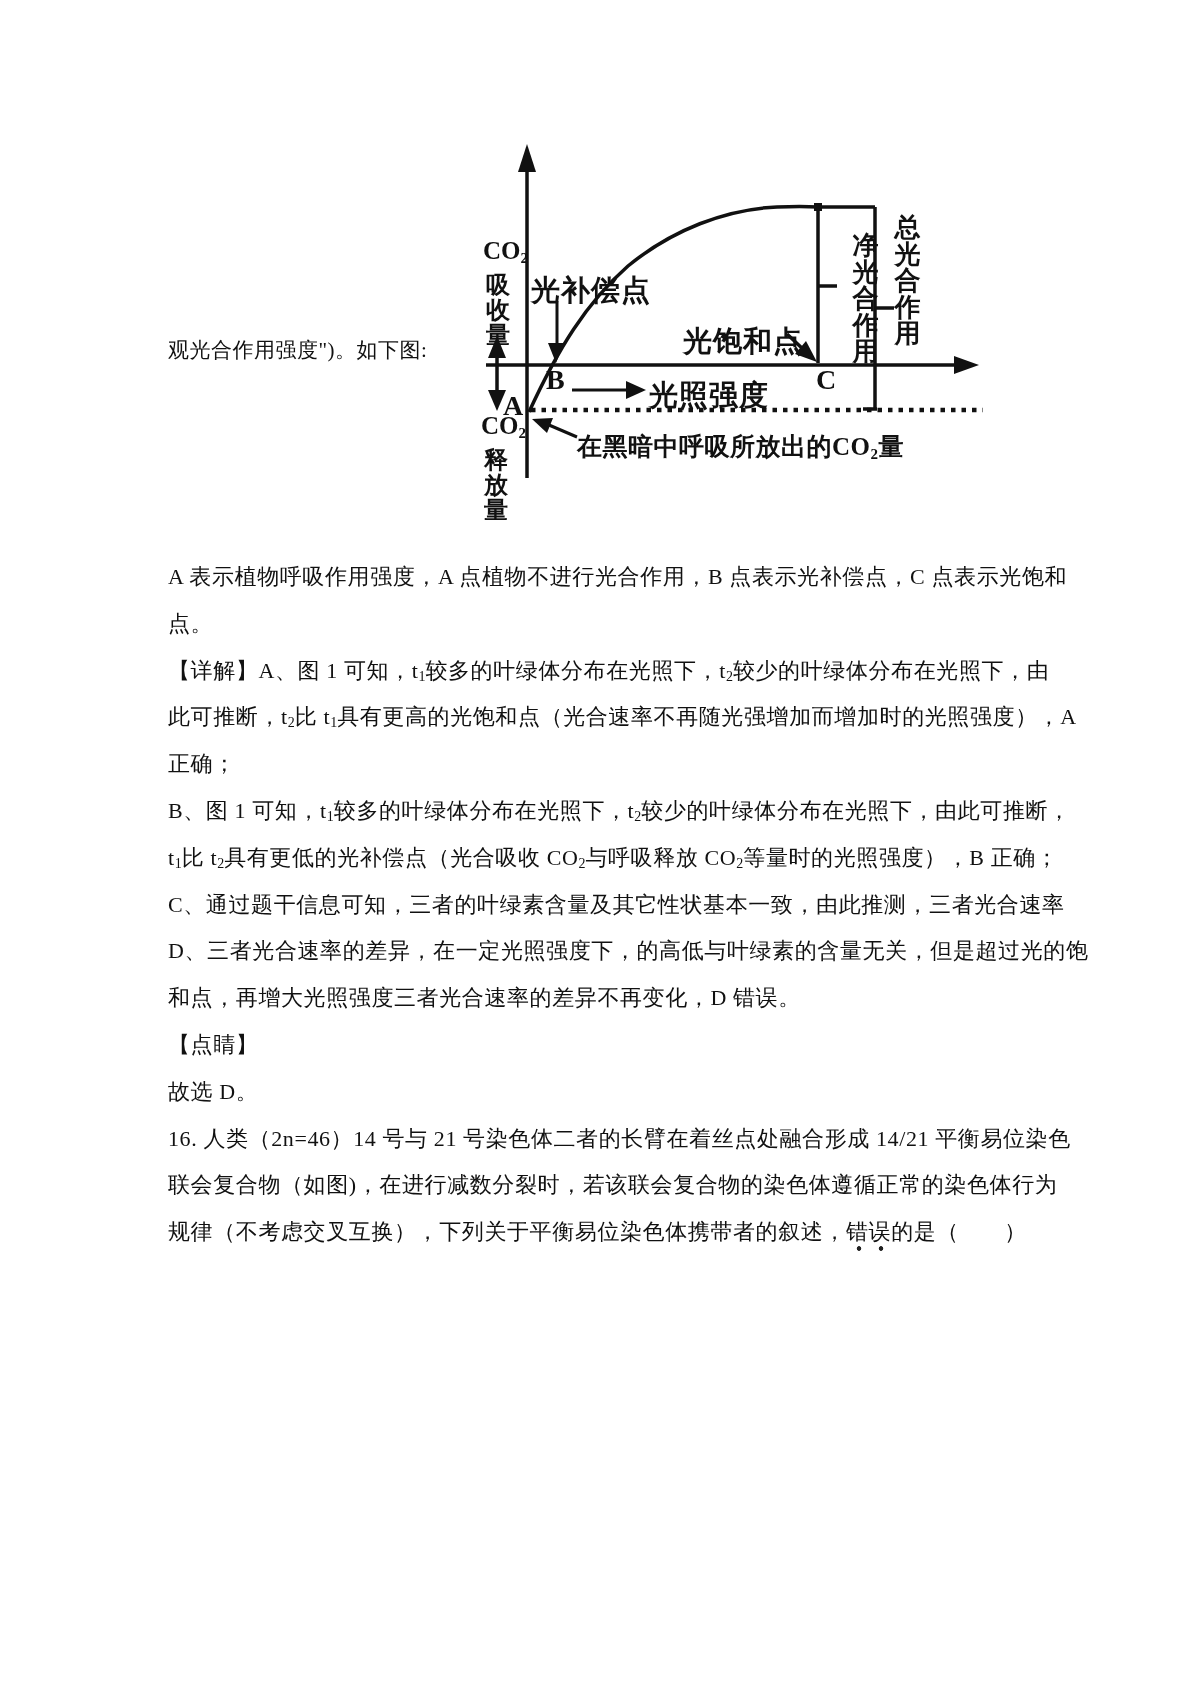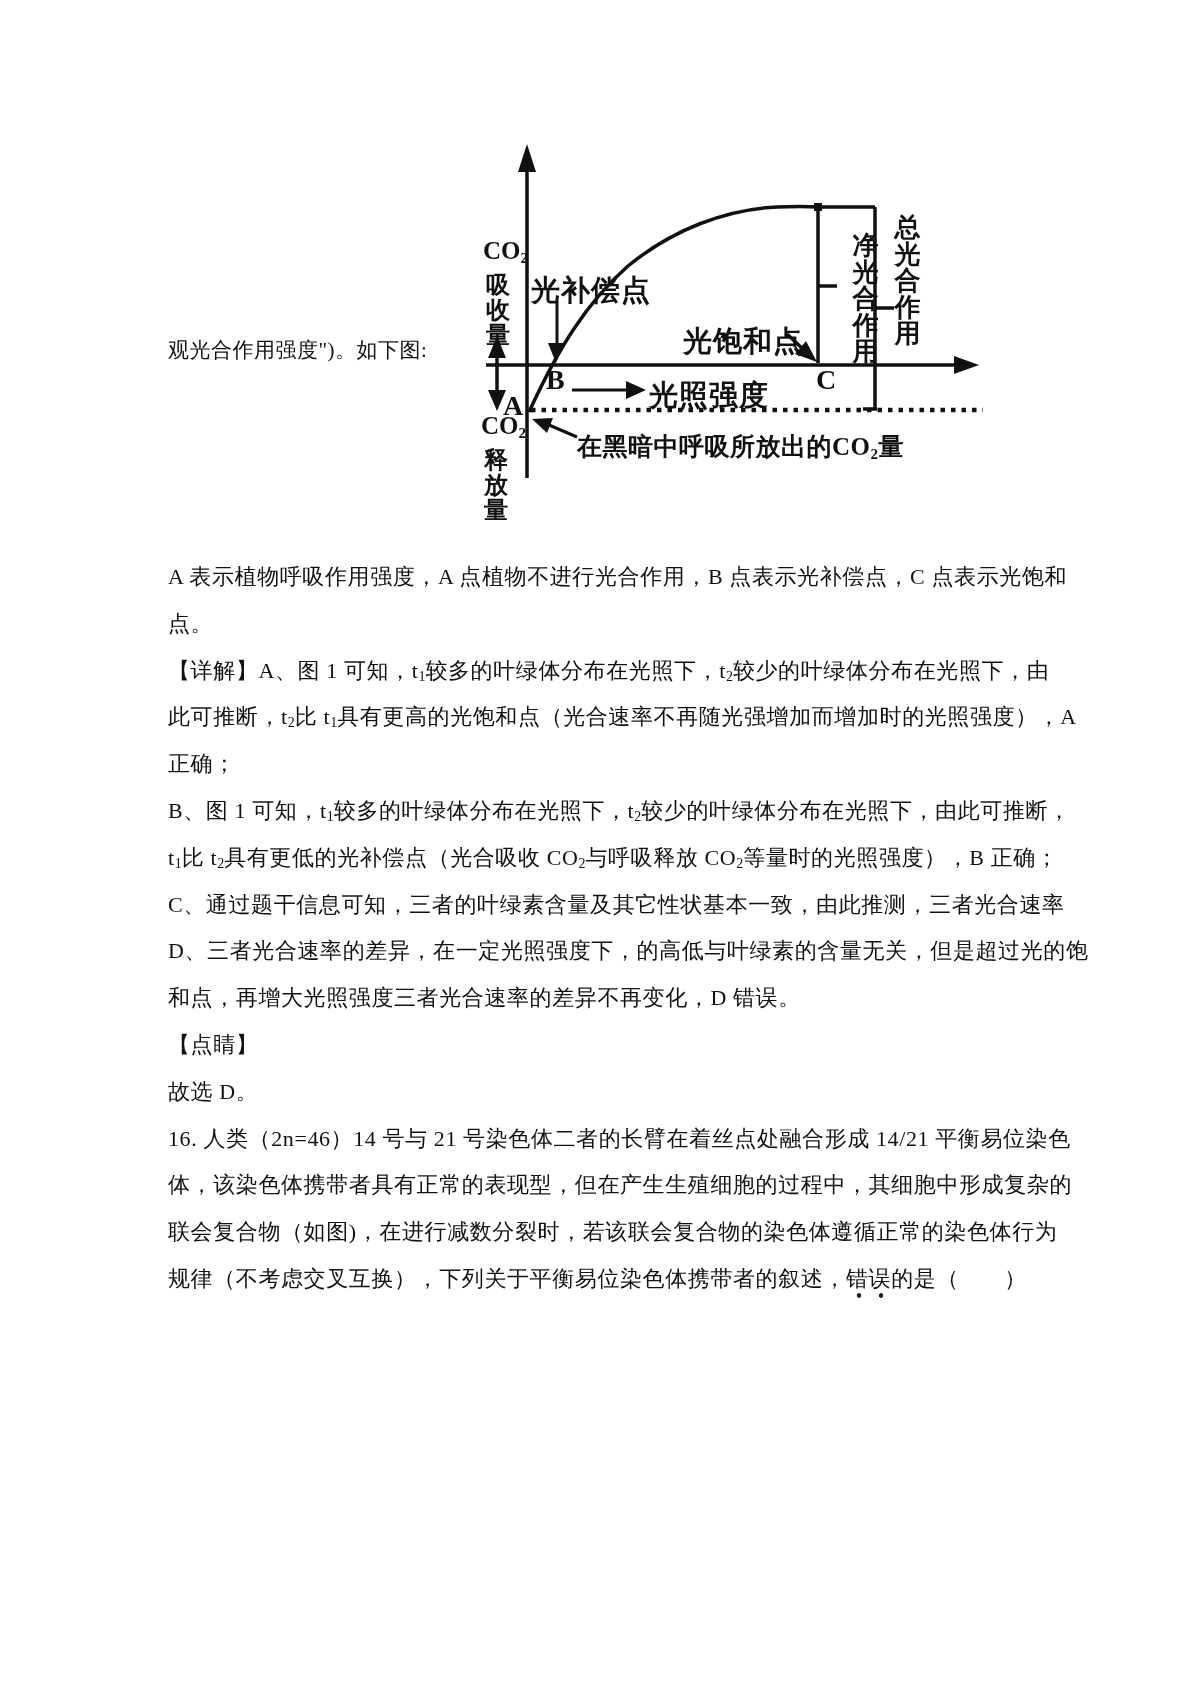--- a/index.html
+++ b/index.html
@@ -125,18 +125,17 @@
       <div class="line"><span>此可推断，t</span><sub>2</sub><span>比 t</span><sub>1</sub><span>具有更高的光饱和点（光合速率不再随光强增加而增加时的光照强度），A</span></div>
       <div class="line"><span>正确；</span></div>
       <div class="line"><span>B、图 1 可知，t</span><sub>1</sub><span>较多的叶绿体分布在光照下，t</span><sub>2</sub><span>较少的叶绿体分布在光照下，由此可推断，</span></div>
       <div class="line"><span>t</span><sub>1</sub><span>比 t</span><sub>2</sub><span>具有更低的光补偿点（光合吸收 CO</span><sub>2</sub><span>与呼吸释放 CO</span><sub>2</sub><span>等量时的光照强度），B 正确；</span></div>
       <div class="line"><span>C、通过题干信息可知，三者的叶绿素含量及其它性状基本一致，由此推测，三者光合速率</span></div>
       <div class="line"><span>D、三者光合速率的差异，在一定光照强度下，的高低与叶绿素的含量无关，但是超过光的饱</span></div>
       <div class="line"><span>和点，再增大光照强度三者光合速率的差异不再变化，D 错误。</span></div>
       <div class="line"><span>【点睛】</span></div>
       <div class="line"><span>故选 D。</span></div>
       <div class="line"><span>16. 人类（2n=46）14 号与 21 号染色体二者的长臂在着丝点处融合形成 14/21 平衡易位染色</span></div>
-      <div class="line"><span>体，该染色体携带者具有正常的表现型，但在产生生殖细胞的过程中，其细胞中形成复杂的</span></div>
       <div class="line"><span>联会复合物（如图)，在进行减数分裂时，若该联会复合物的染色体遵循正常的染色体行为</span></div>
       <div class="line"><span>规律（不考虑交叉互换），下列关于平衡易位染色体携带者的叙述，</span><span class="em">错误</span><span>的是（　　）</span></div>
     </div>
 
 </div>
 
 </body></html>

